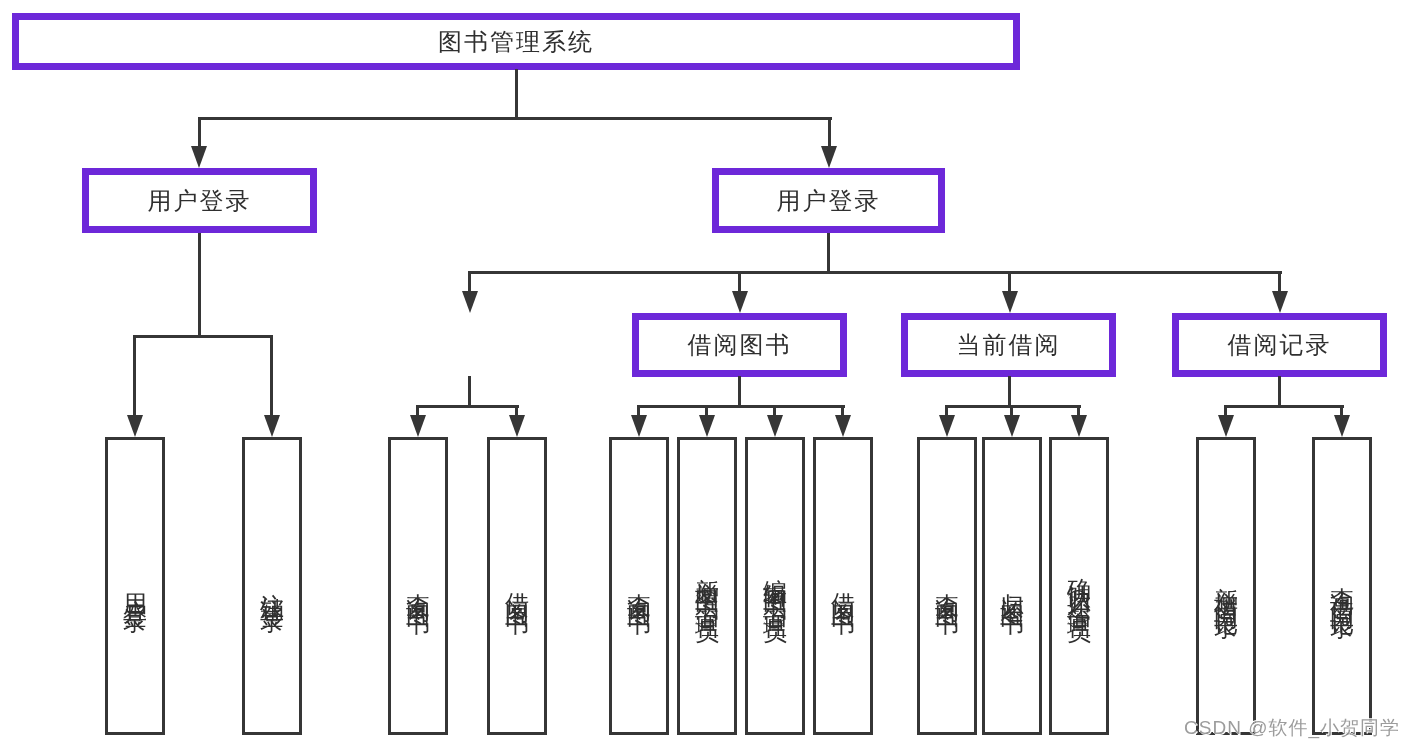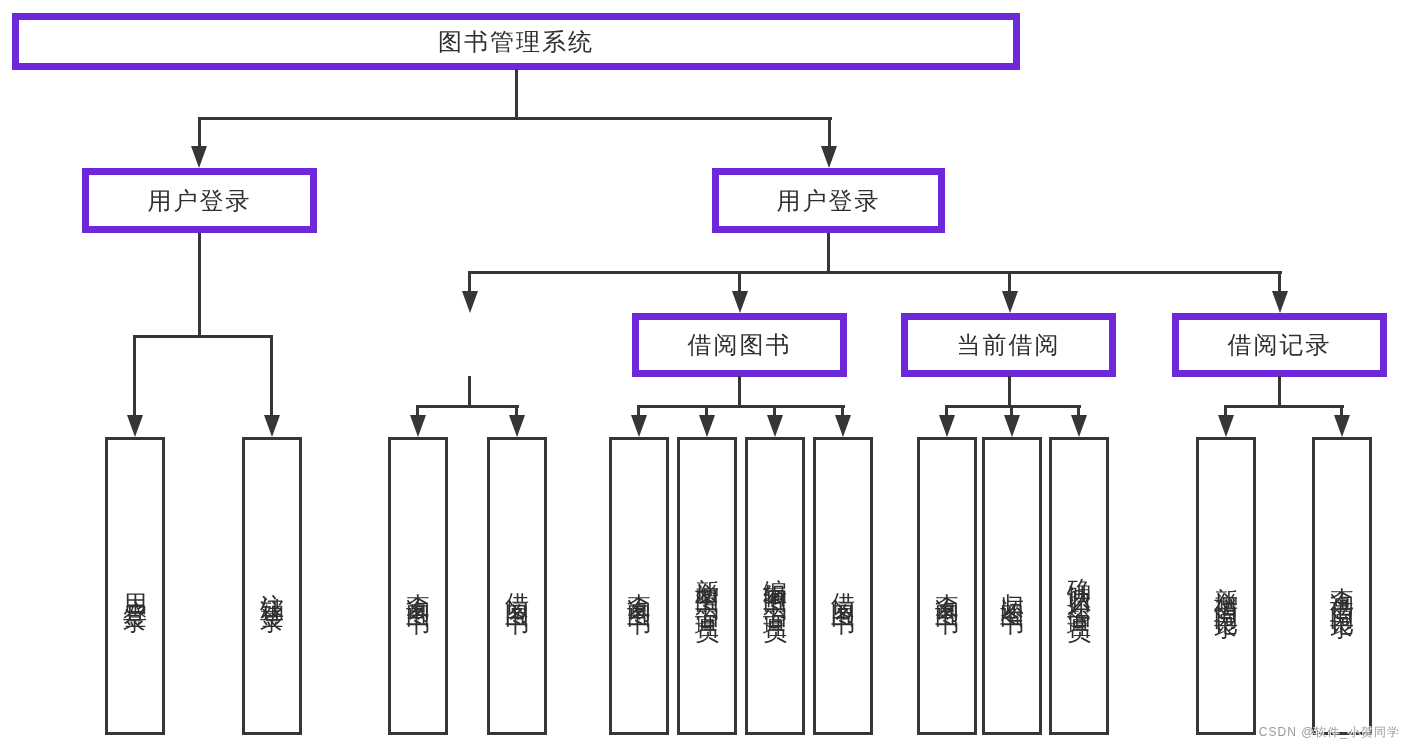--- a/index.html
+++ b/index.html
@@ -20,21 +20,21 @@
   }
   .hline { position:absolute; height:3px; background:#363636; }
   .vline { position:absolute; width:3px; background:#363636; }
   .arr {
     position:absolute; width:0; height:0;
     border-left:8px solid transparent; border-right:8px solid transparent;
     border-top:22px solid #363636;
   }
   .watermark {
     position:absolute; right:5px; bottom:6px;
-    font-size:12px; color:#9c9c9c; letter-spacing:1px;
+    font-size:19px; color:#9c9c9c; letter-spacing:1px;
     text-shadow:1px 1px 0 #ffffff, -1px -1px 0 #ffffff;
     z-index:5;
   }
 </style>
 </head>
 <body>
 
 <div class="canvas">
 
   <div class="node" style="left:12px; top:13px; width:1008px; height:57px;">图书管理系统</div>

